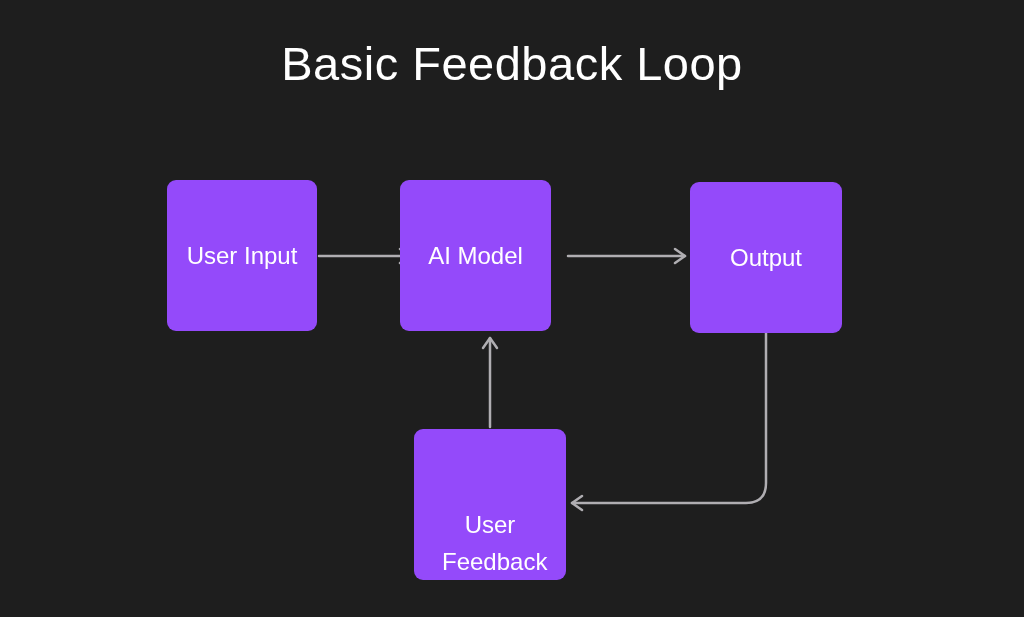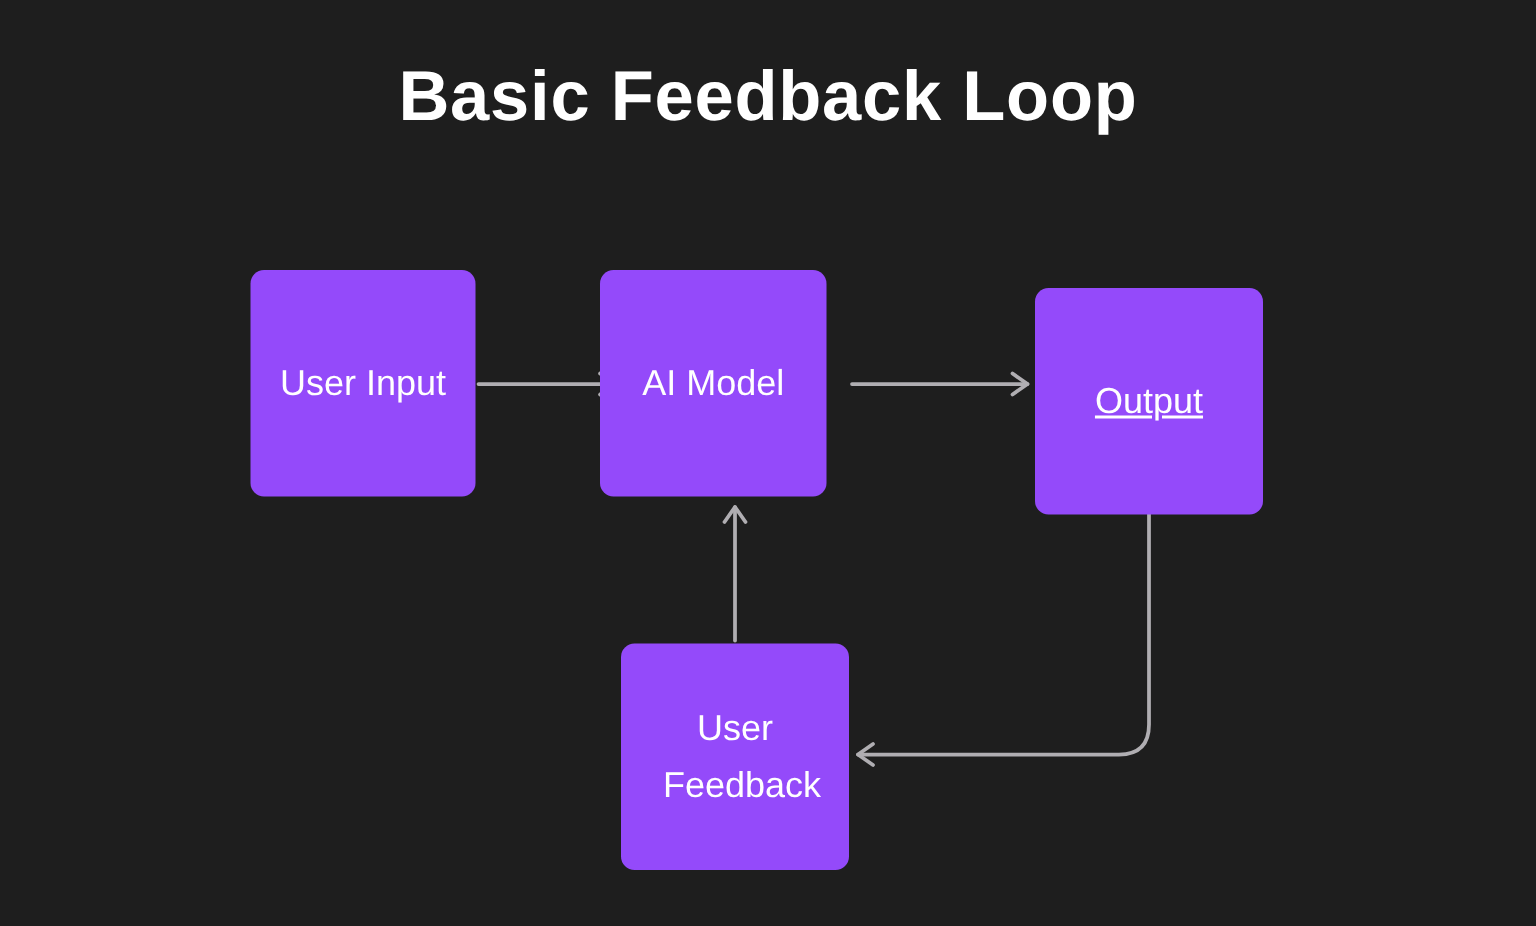--- a/index.html
+++ b/index.html
@@ -20,21 +20,21 @@
     position: relative;
     width: 1024px; height: 617px;
     background: var(--bg);
   }
   .title {
     position: absolute;
     top: 36px; left: 0; width: 1024px;
     text-align: center;
     color: var(--title);
     font-size: 47px;
-    font-weight: 700;
+    font-weight: 400;
     letter-spacing: 0.5px;
   }
   .edges {
     position: absolute;
     top: 0; left: 0;
     width: 1024px; height: 617px;
   }
   .edge {
     stroke: var(--arrow);
     stroke-width: 2.5;
@@ -59,22 +59,22 @@
     text-align: center;
     color: var(--node-text);
     font-size: 24px;
     font-weight: 400;
     line-height: 1.55;
   }
   .node-label { white-space: nowrap; }
   .node-label.wrap { white-space: normal; max-width: 96px; }
   #node-user-input   { left: 167px; top: 180px; width: 150px; height: 151px; }
   #node-ai-model     { left: 400px; top: 180px; width: 151px; height: 151px; }
-  #node-output       { left: 690px; top: 192px; width: 152px; height: 151px; text-decoration: underline; }
-  #node-user-feedback{ left: 414px; top: 429px; width: 152px; height: 151px; }
+  #node-output       { left: 690px; top: 182px; width: 152px; height: 151px; }
+  #node-user-feedback{ left: 414px; top: 429px; width: 152px; height: 151px; align-items: flex-end; }
 </style>
 </head>
 <body>
 
 <div class="canvas">
 
   <div class="title">Basic Feedback Loop</div>
 
   <svg class="edges" viewBox="0 0 1024 617" xmlns="http://www.w3.org/2000/svg">
     <defs>

